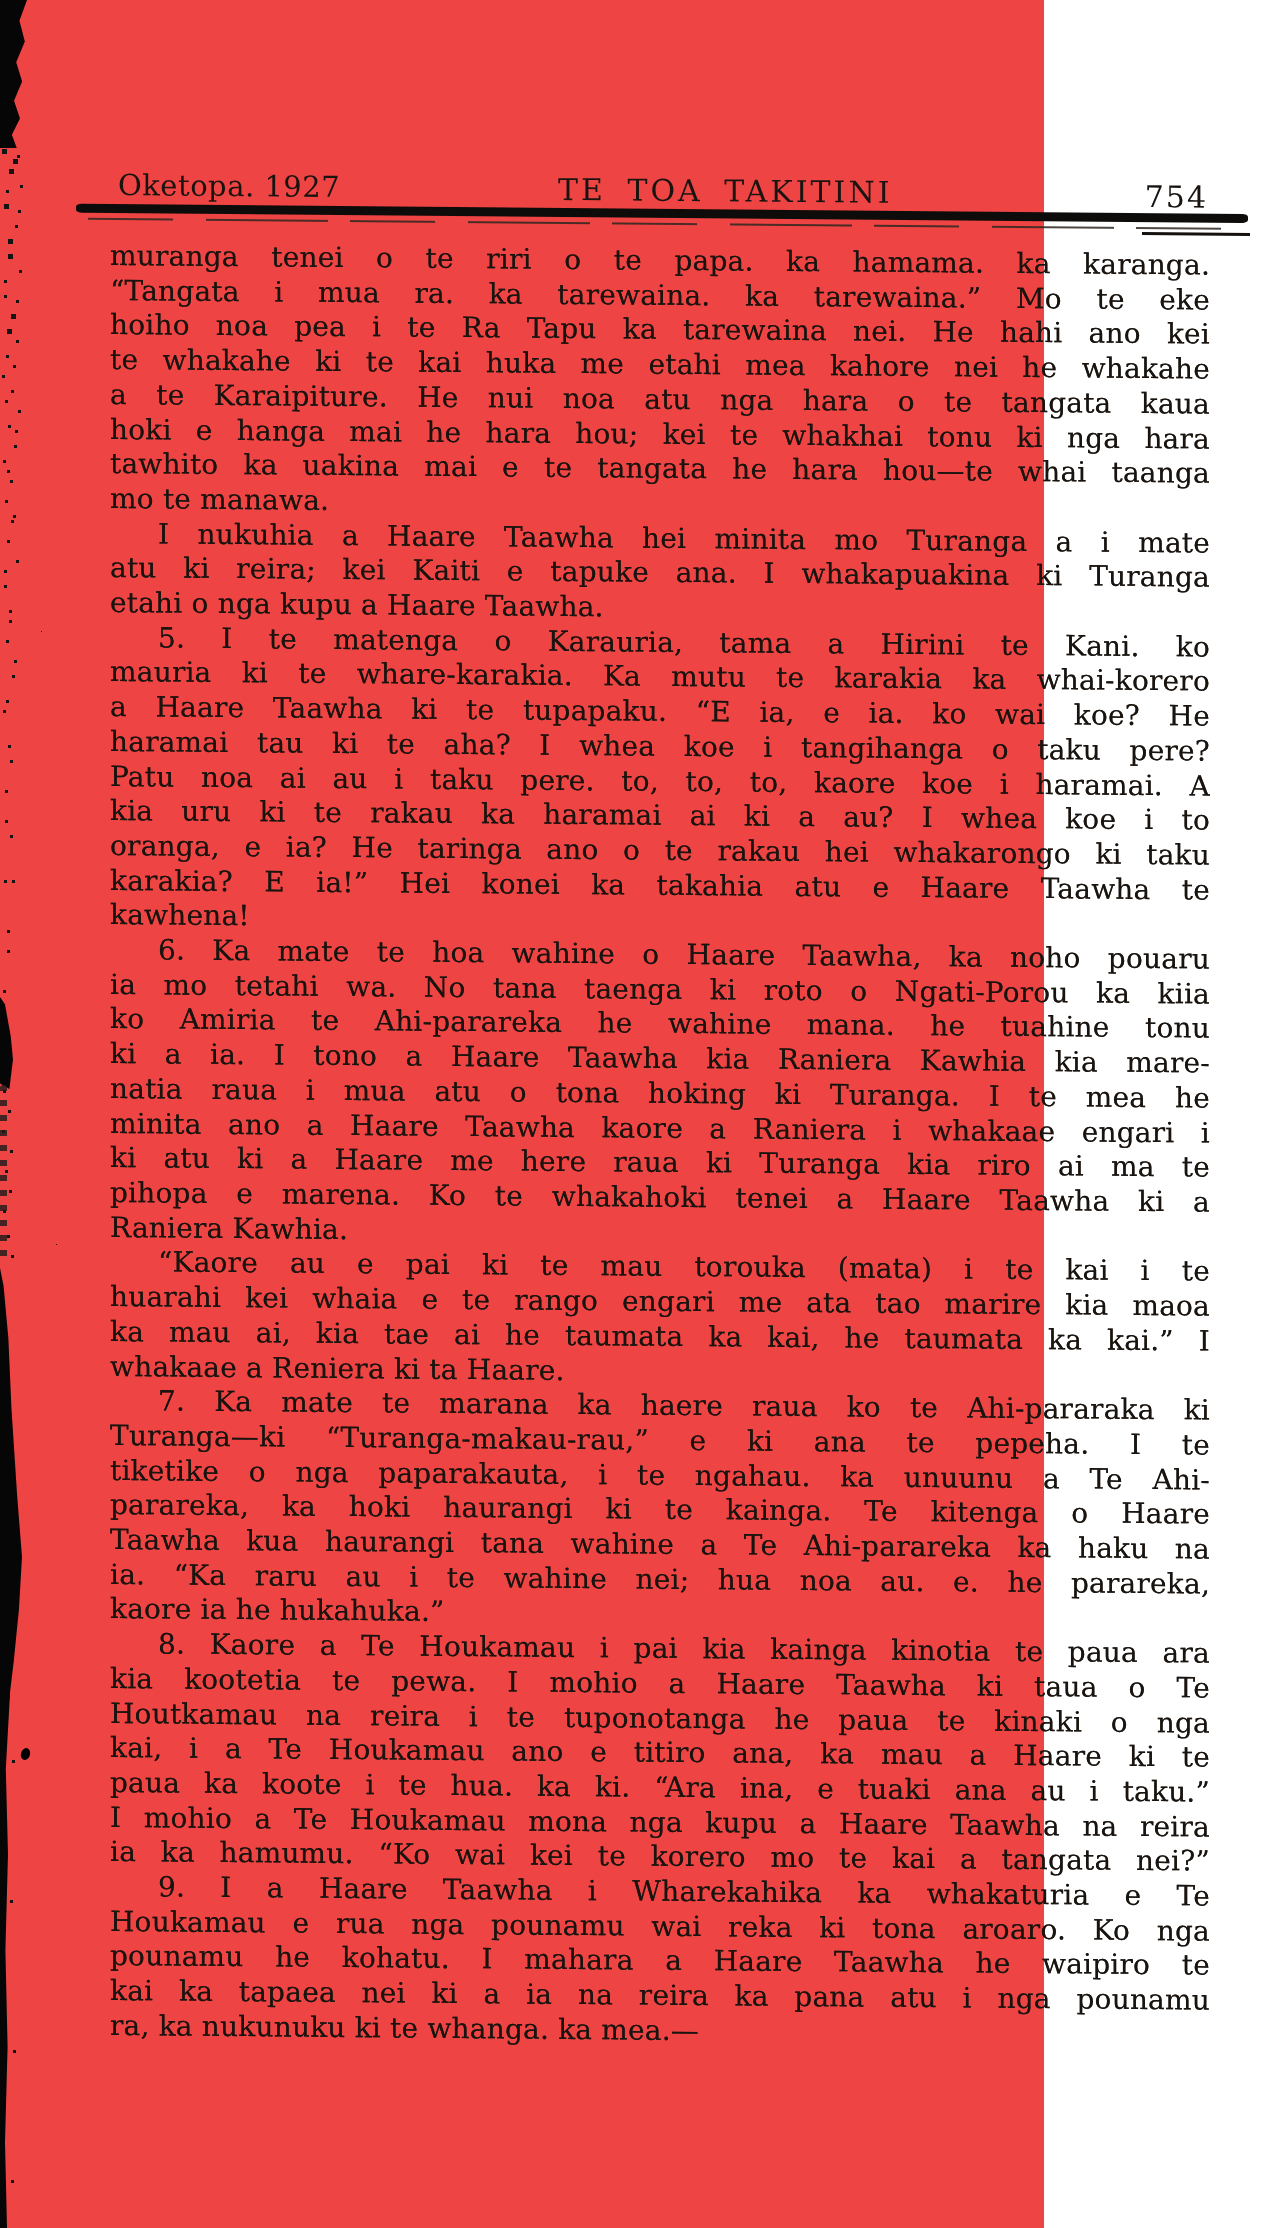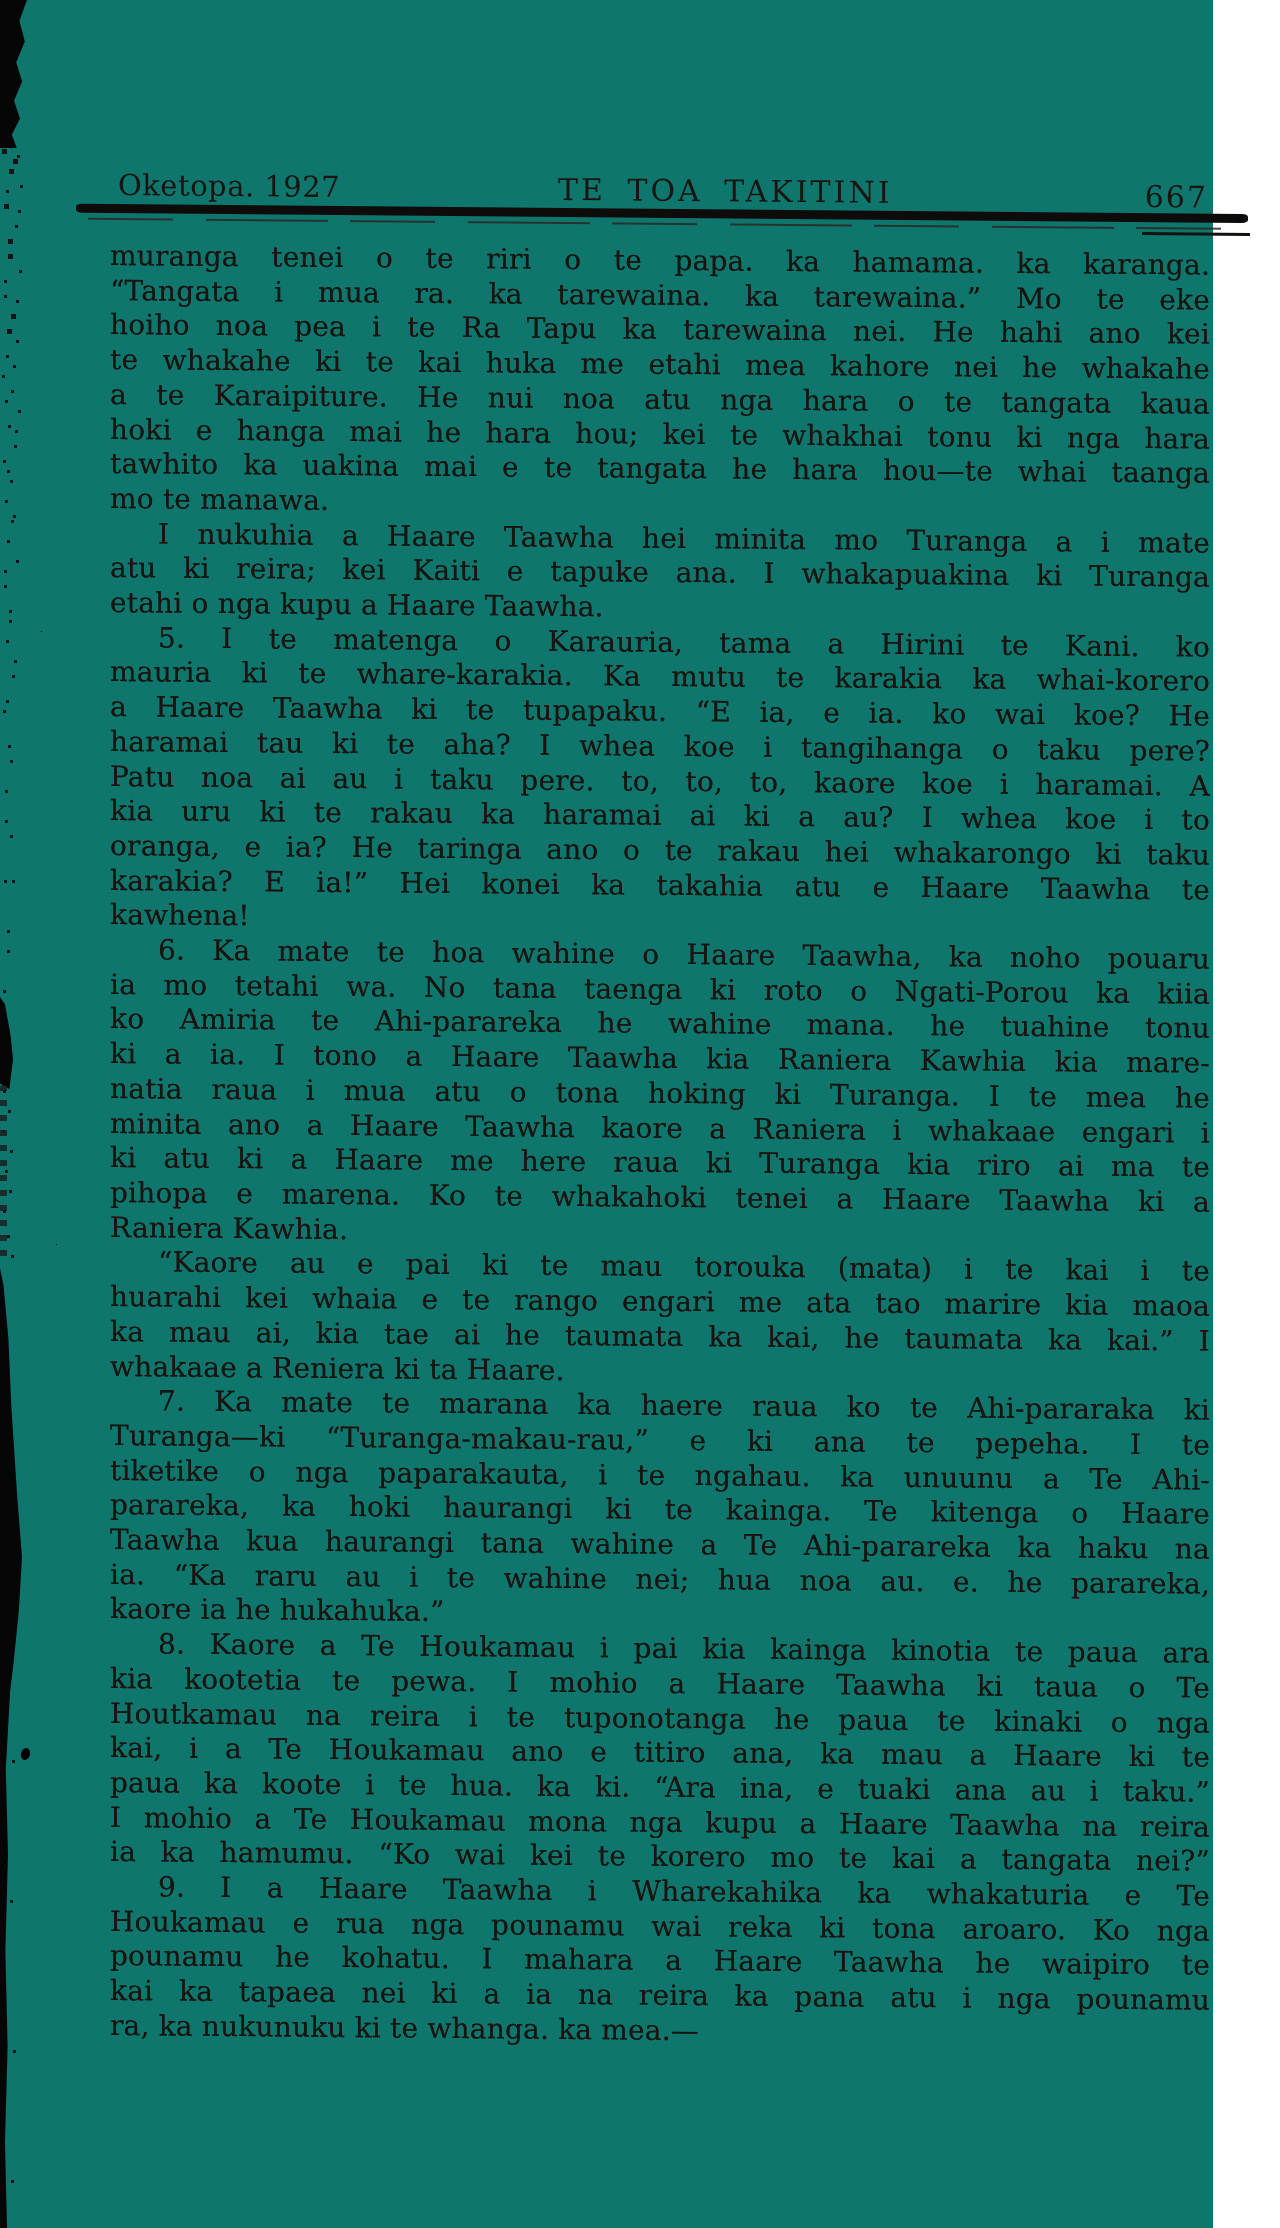--- a/index.html
+++ b/index.html
@@ -3,22 +3,22 @@
 <meta charset="utf-8">
 <style>
   html,body{margin:0;padding:0;}
   body{
     width:1280px;height:2228px;
     background:#ffffff;
     font-family:"DejaVu Serif","Liberation Serif",serif;
     position:relative;overflow:hidden;
   }
   .page{
-    position:absolute;left:0;top:0;width:1213px;height:2228px;
-    background:#0f766e;
+    position:absolute;left:0;top:0;width:1044px;height:2228px;
+    background:#ef4444;
   }
   
   .content{
     position:absolute;left:110px;top:0;width:1100px;height:2228px;
     transform:skewY(0.5deg);transform-origin:0 0;
     color:#19140f;
   }
   .header{
     position:absolute;top:168px;left:0;width:100%;height:42px;
   }
@@ -125,21 +125,21 @@
 </style>
 </head>
 <body>
 
 <div class="page">
 
   <div class="content">
     <div class="header">
       <span class="date">Oketopa. 1927</span>
       <span class="title">TE TOA TAKITINI</span>
-      <span class="pagenum">667</span>
+      <span class="pagenum">754</span>
     </div>
     <div class="rule-thick"></div>
     <div class="rule-thin"></div>
     <div class="rule-667"></div>
     <div class="body-text" id="body-text">
         <div class="para">
           <div class="line">muranga tenei o te riri o te papa. ka hamama. ka karanga.</div>
           <div class="line">“Tangata i mua ra. ka tarewaina. ka tarewaina.” Mo te eke</div>
           <div class="line">hoiho noa pea i te Ra Tapu ka tarewaina nei. He hahi ano kei</div>
           <div class="line">te whakahe ki te kai huka me etahi mea kahore nei he whakahe</div>

